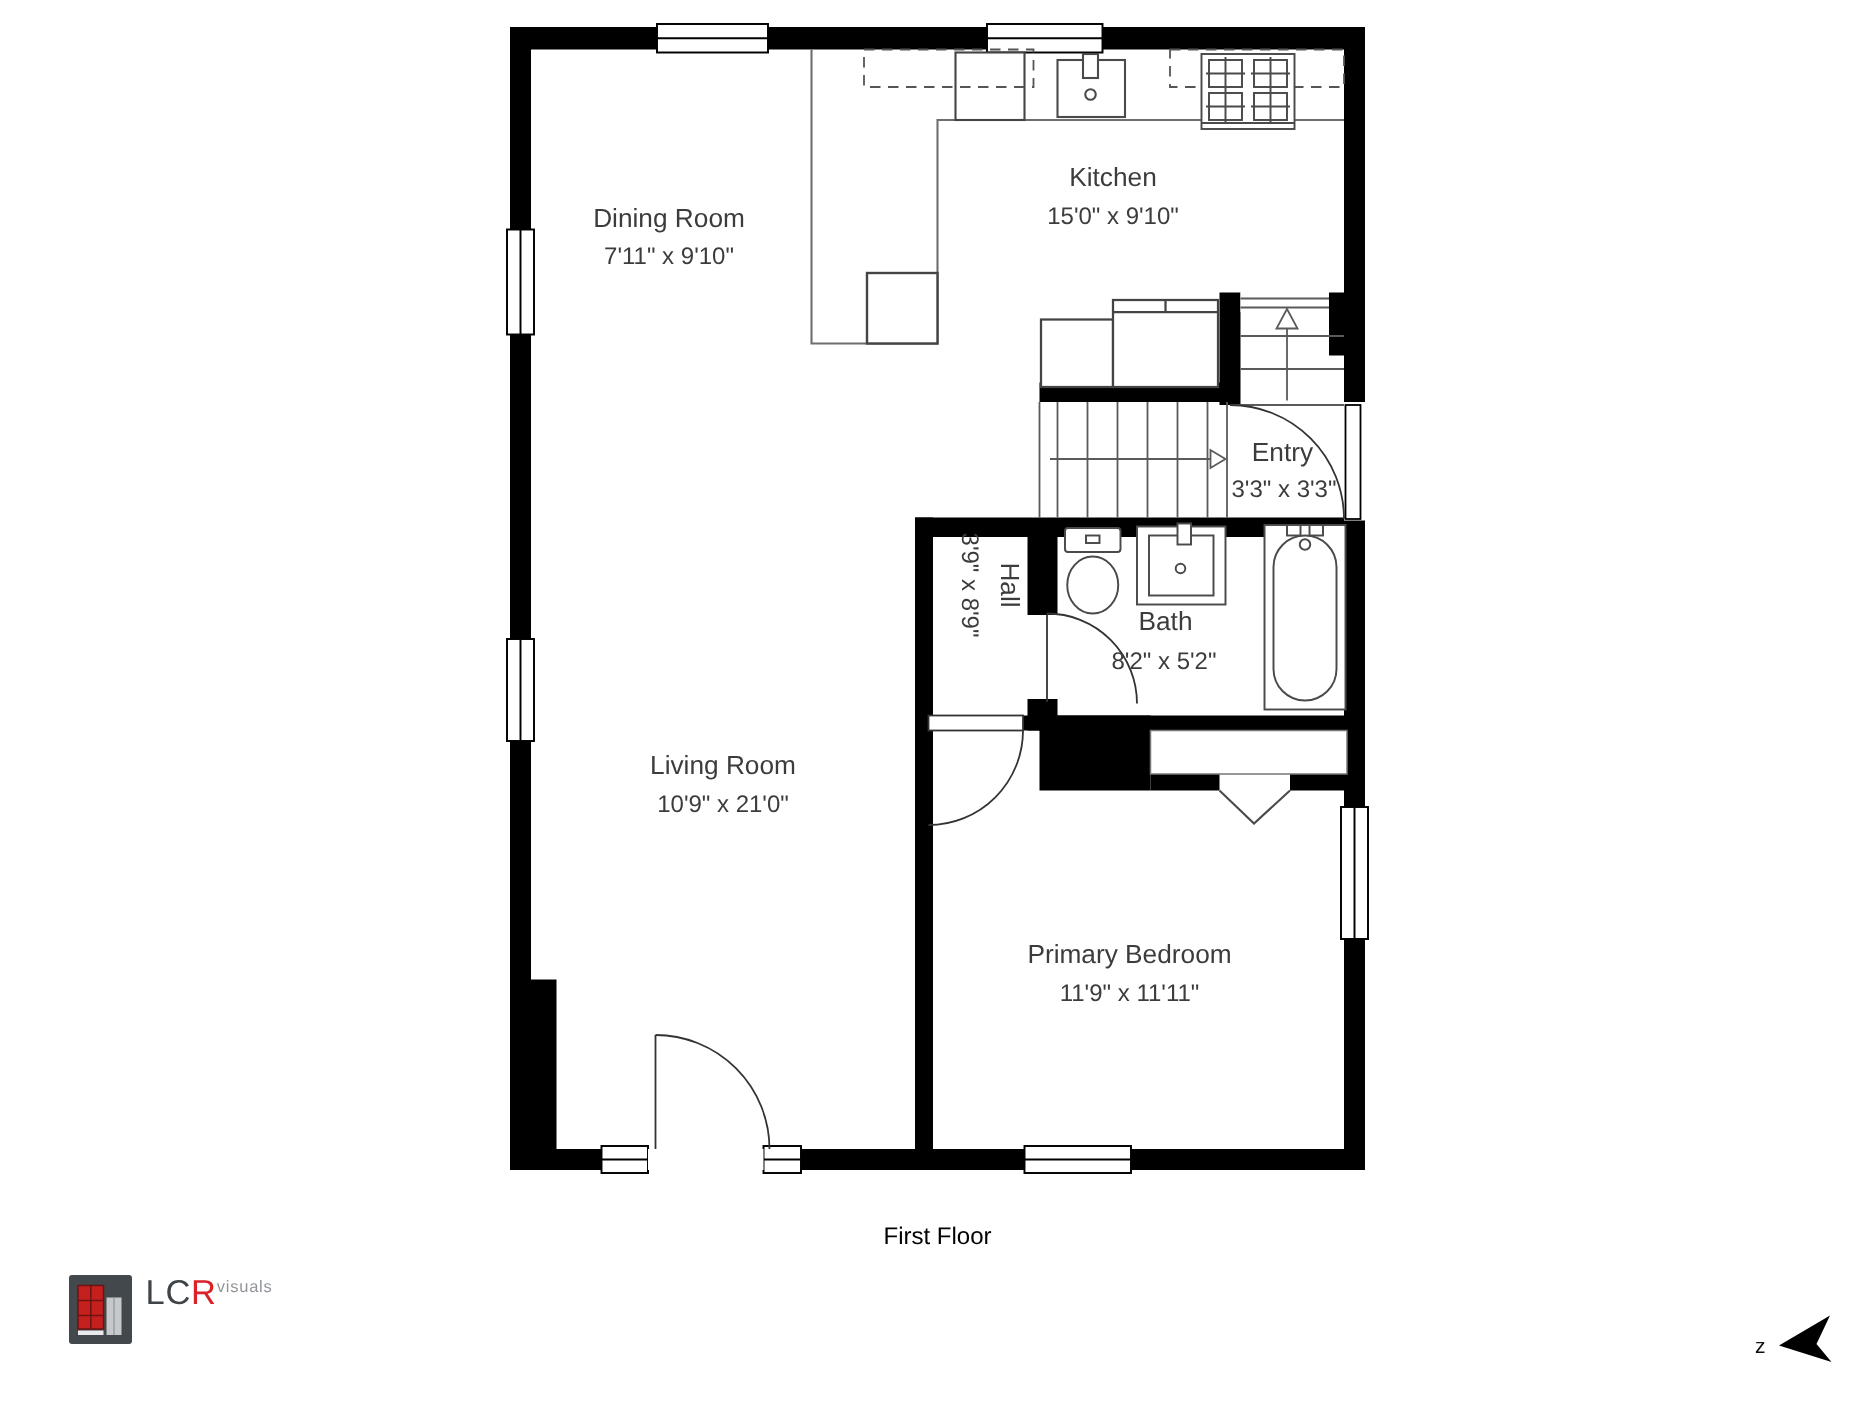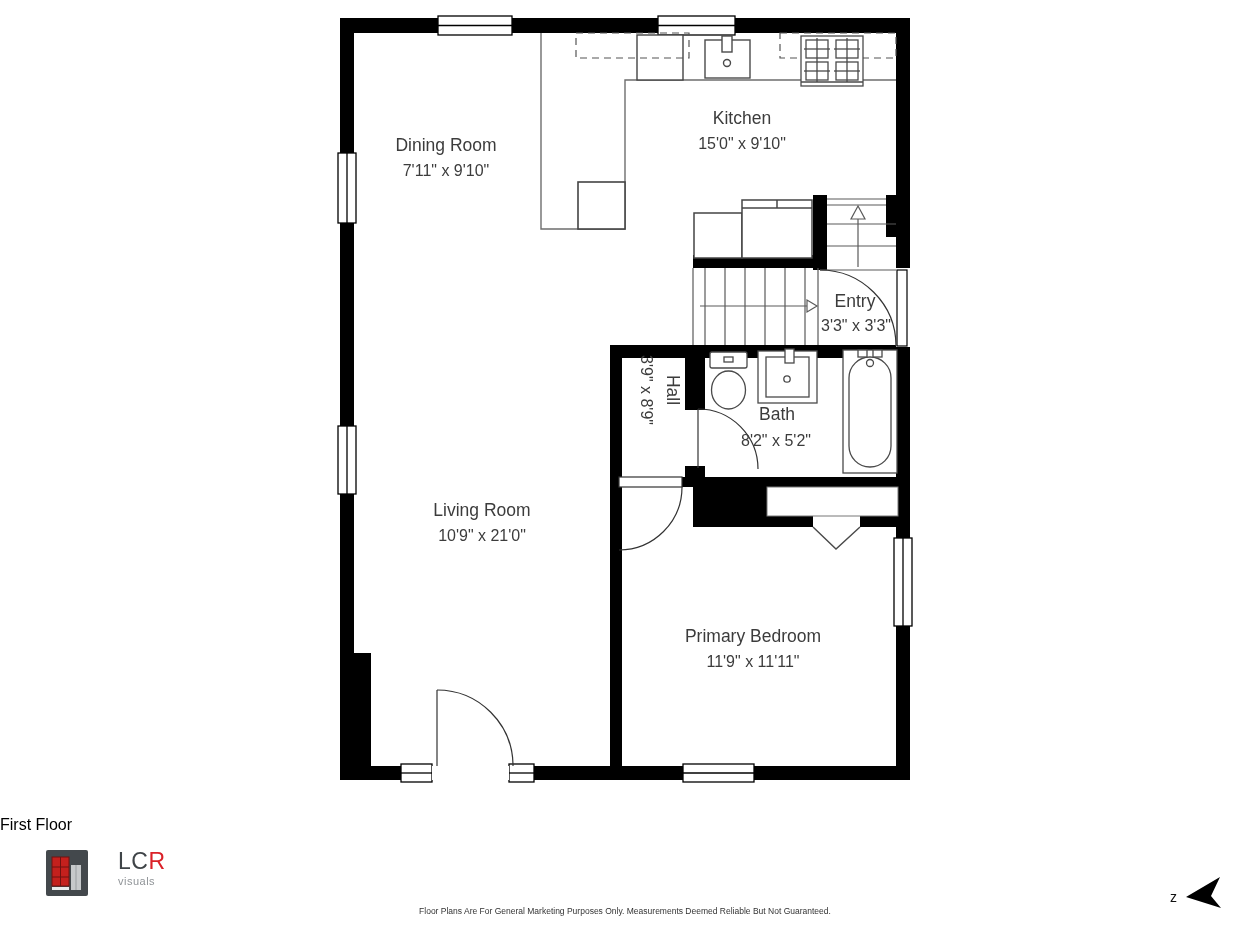--- a/index.html
+++ b/index.html
@@ -1,26 +1,26 @@
 <!DOCTYPE html>
 <html><head>
 <meta charset="utf-8">
 <style>
   html,body{margin:0;padding:0;background:#fff;}
   .canvas{position:relative;width:1250px;height:938px;background:#ffffff;overflow:hidden;
           font-family:"Liberation Sans","DejaVu Sans",sans-serif;}
   .plan-svg{position:absolute;left:0;top:0;}
   .room-title{font-size:17.5px;fill:#3c3c3c;}
   .room-dims{font-size:16px;fill:#3c3c3c;}
-  .floor-title{position:absolute;top:816px;left:0;width:1250px;text-align:left;
+  .floor-title{position:absolute;top:816px;left:0;width:1250px;text-align:center;
                font-size:16px;color:#000;}
   .disclaimer{position:absolute;top:906px;left:0;width:1250px;text-align:center;
               font-size:8.5px;color:#333;}
   .logo{position:absolute;left:46px;top:850px;display:flex;align-items:flex-start;gap:9px;}
-  .logo-text{display:flex;flex-direction:column;line-height:1;margin-left:21px;}
+  .logo-text{display:flex;flex-direction:row;line-height:1;}
   .logo-lcr{font-size:23px;color:#3f4448;letter-spacing:.5px;}
   .logo-lcr .r{color:#da2128;}
   .logo-sub{font-size:11px;color:#909498;margin-top:3px;letter-spacing:.5px;}
   .compass{position:absolute;left:1168px;top:870px;width:70px;height:45px;}
   .compass-z{position:absolute;left:2px;top:19px;font-size:14px;color:#111;}
 </style>
 </head>
 <body>
 
 <div class="canvas">
@@ -231,21 +231,20 @@
       <rect x="6" y="37" width="17" height="3" fill="#e9eaeb"></rect>
       <rect x="25" y="15" width="10" height="25" fill="#c6c9cb"></rect>
       <line x1="30" y1="15" x2="30" y2="40" stroke="#9a9ea1" stroke-width="1"></line>
     </svg>
     <div class="logo-text">
       <div class="logo-lcr"><span>LC</span><span class="r">R</span></div>
       <div class="logo-sub">visuals</div>
     </div>
   </div>
 
-  <div class="disclaimer">Floor Plans Are For General Marketing Purposes Only. Measurements Deemed Reliable But Not Guaranteed.</div>
 
   <div class="compass">
     <span class="compass-z">z</span>
     <svg width="70" height="45" viewBox="0 0 70 45">
       <polygon points="18,27 52,7 43,26 53,38" fill="#000"></polygon>
     </svg>
   </div>
 
 </div>
 

